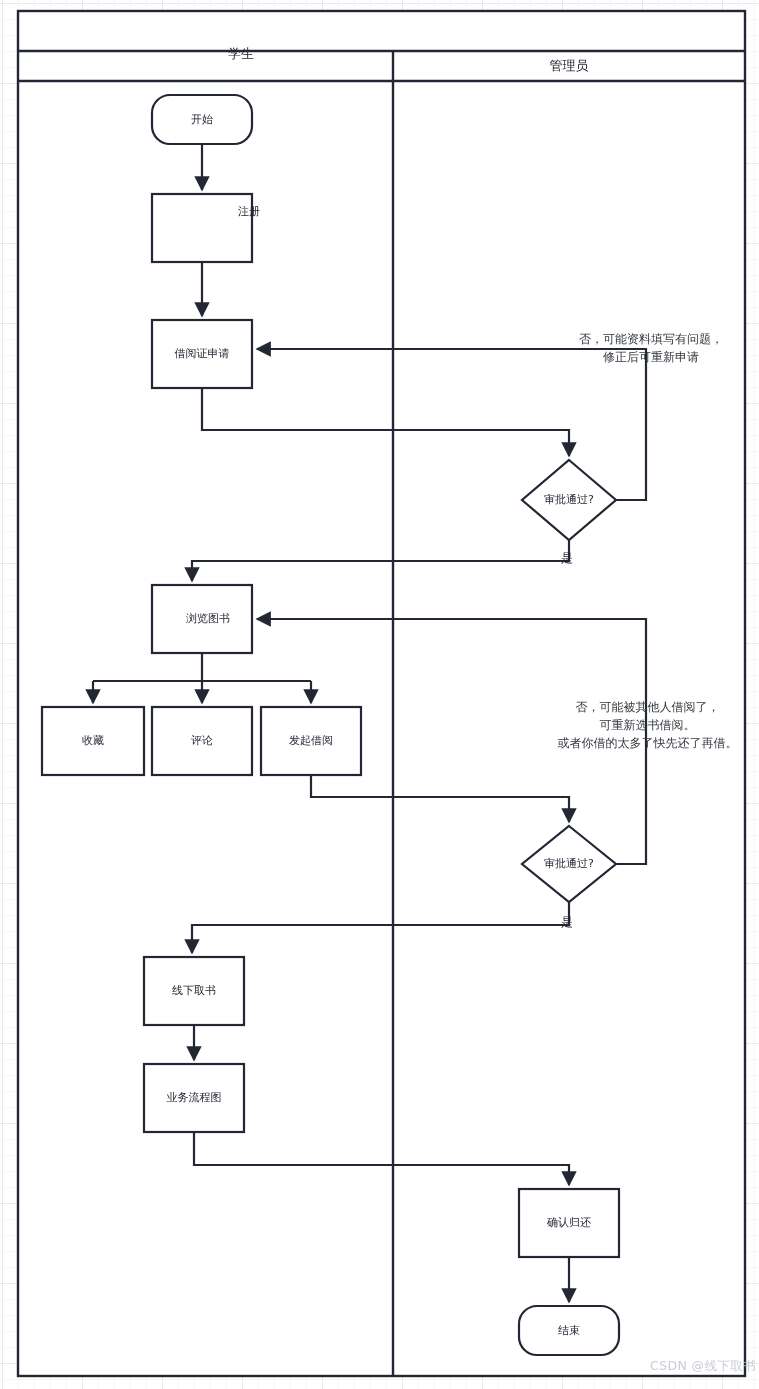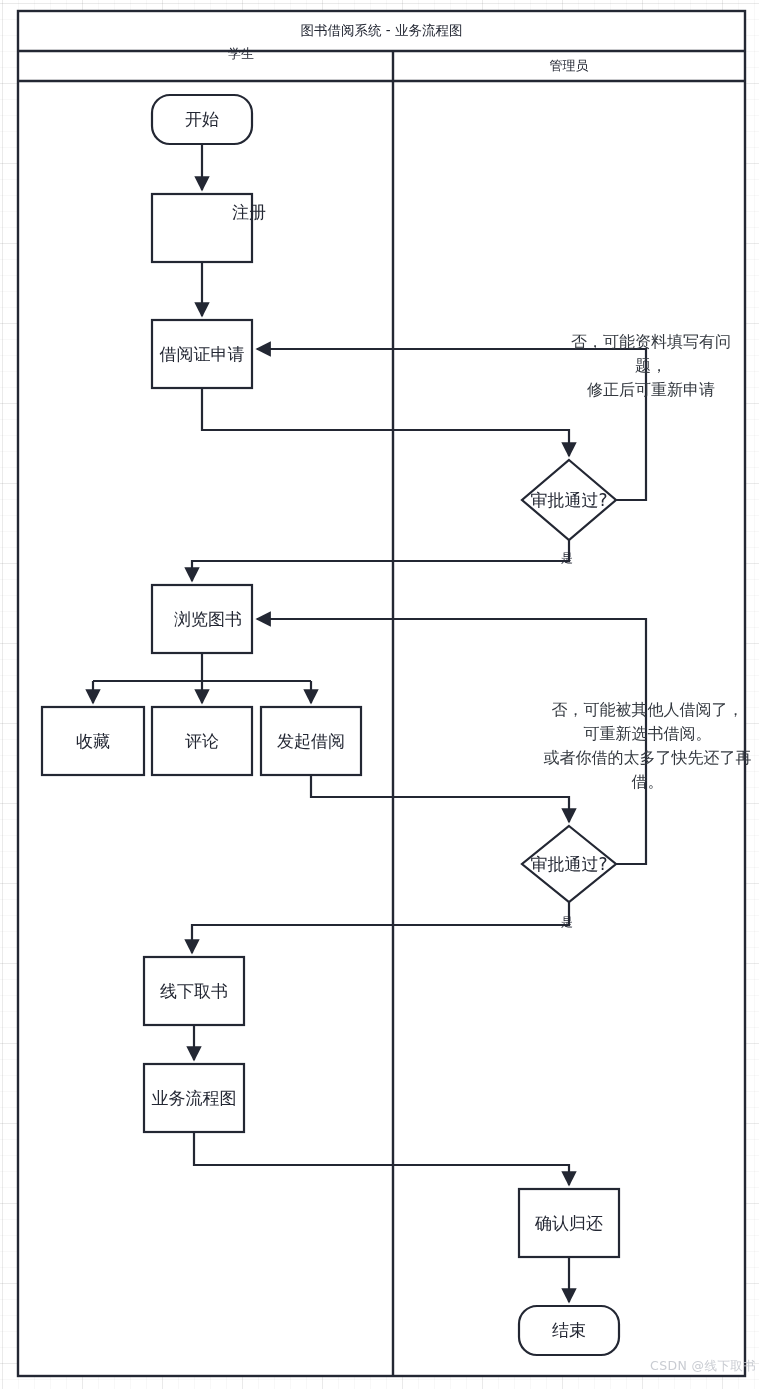--- a/index.html
+++ b/index.html
@@ -31,31 +31,31 @@
     width: 759px;
     height: 1389px;
   }
   .node-text {
     position: absolute;
     display: flex;
     align-items: center;
     justify-content: center;
     text-align: center;
     color: #232733;
-    font-size: 17px;
+    font-size: 11px;
     line-height: 1.45;
     pointer-events: none;
     white-space: pre-line;
   }
   .title-text { font-size: 13.5px; }
   .lane-text  { font-size: 13px; }
   .edge-label {
     position: absolute;
     color: #33383f;
-    font-size: 16px;
+    font-size: 12px;
     line-height: 1.5;
     text-align: center;
     white-space: pre-line;
   }
   .edge-label-small {
     position: absolute;
     color: #232733;
     font-size: 12px;
     line-height: 1.3;
   }
@@ -144,21 +144,20 @@
       <path d="M 569 902 L 569 925 L 192 925 L 192 953" marker-end="url(#arrow)"></path>
 
       <path d="M 194 1025 L 194 1060" marker-end="url(#arrow)"></path>
 
       <path d="M 194 1132 L 194 1165 L 569 1165 L 569 1185" marker-end="url(#arrow)"></path>
 
       <path d="M 569 1257 L 569 1302" marker-end="url(#arrow)"></path>
     </g>
   </svg>
 
-  <div class="node-text title-text" style="left:18px; top:11px; width:727px; height:40px;">图书借阅系统 - 业务流程图</div>
 
   <div class="node-text lane-text" style="left:18px; top:39px; width:446px; height:30px;">学生</div>
 
   <div class="node-text lane-text" style="left:393px; top:51px; width:352px; height:30px;border-radius:12px;">管理员</div>
 
   <div class="node-text" style="left:152px; top:95px; width:100px; height:49px;">开始</div>
 
   <div class="node-text" style="left:152px; top:188px; width:100px; height:48px;padding-left:47px;">注册</div>
 
   <div class="node-text" style="left:152px; top:320px; width:100px; height:68px;">借阅证申请</div>

